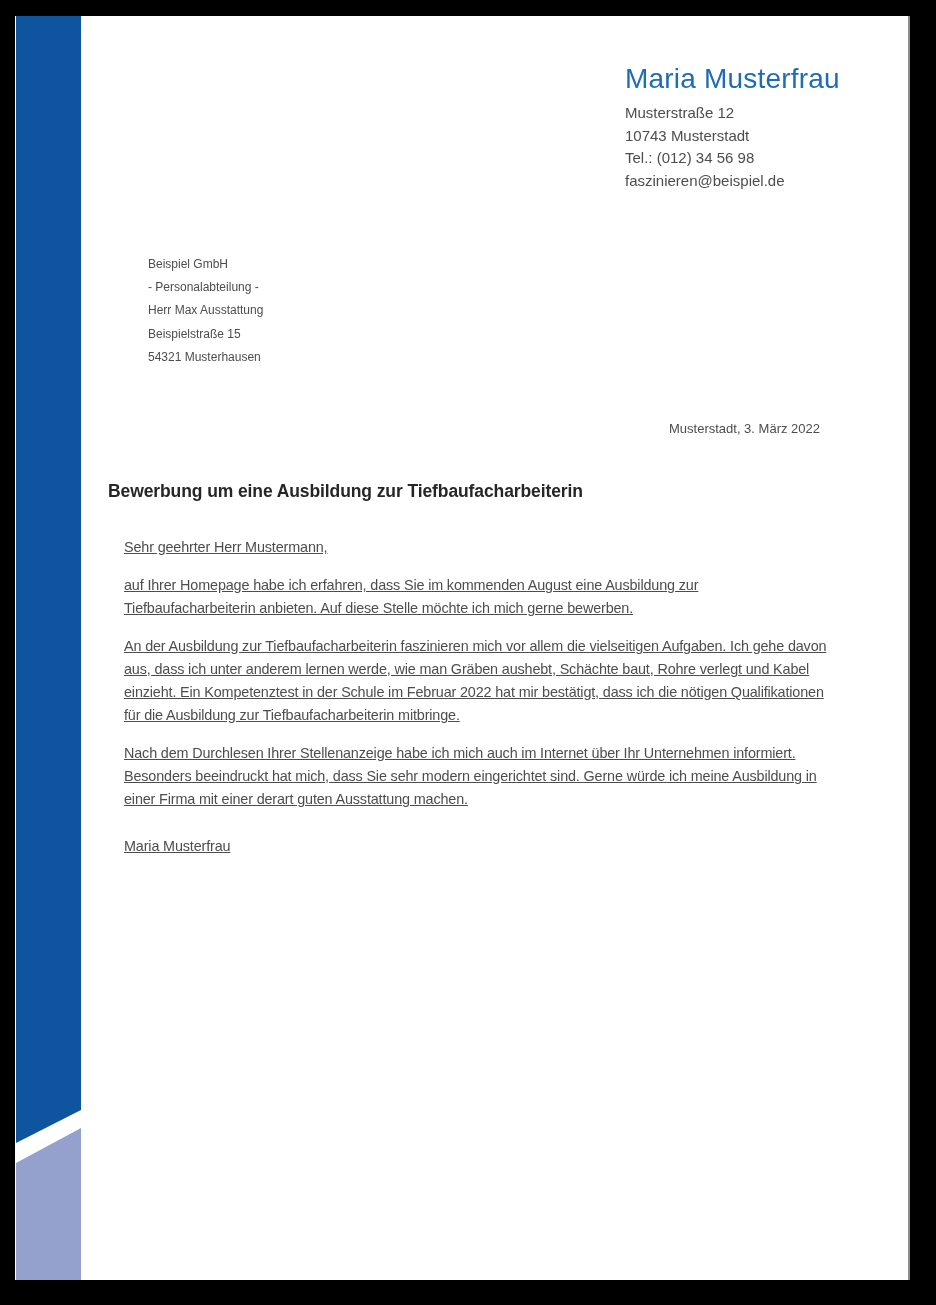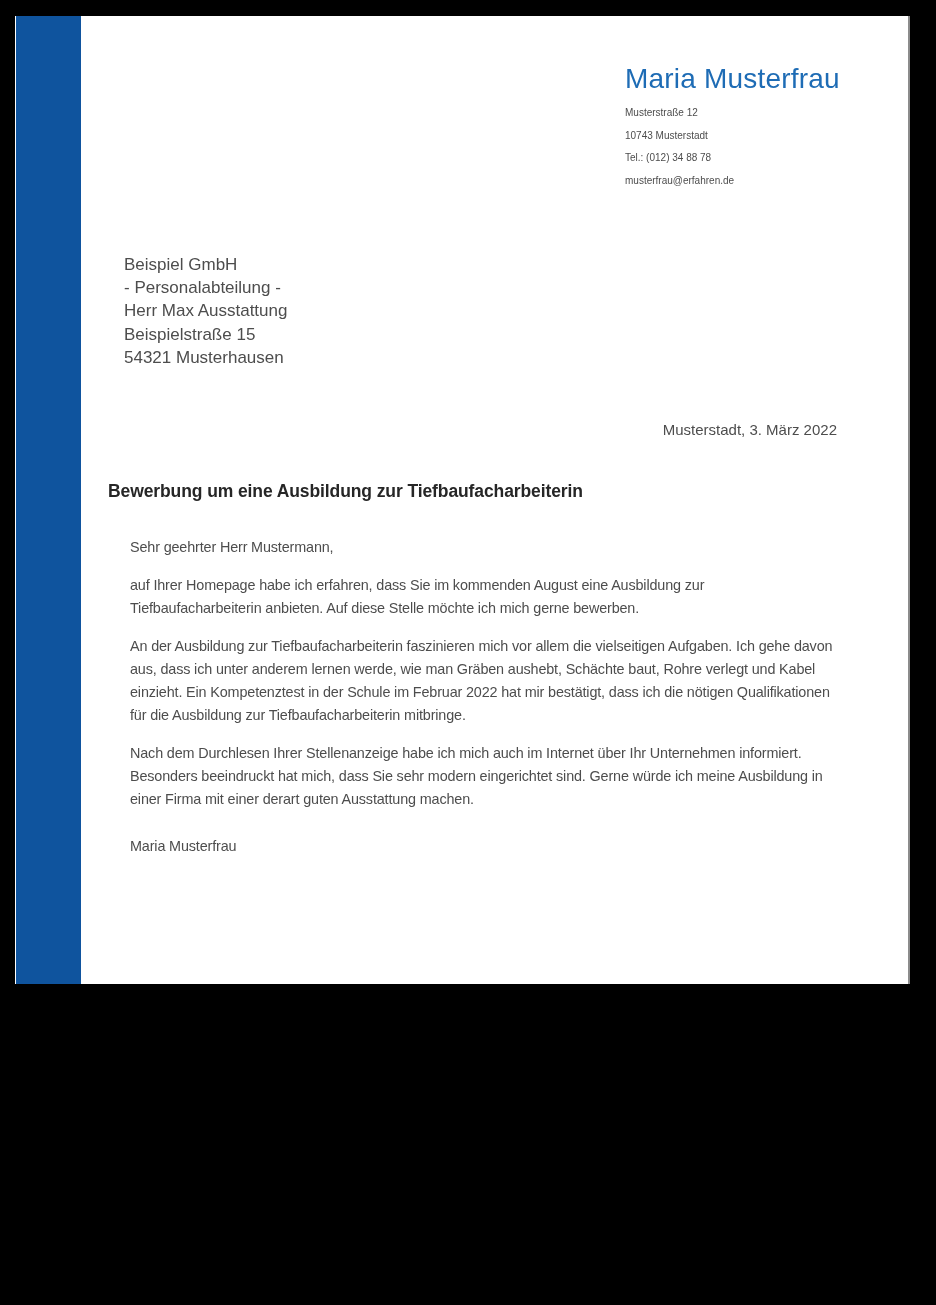--- a/index.html
+++ b/index.html
@@ -14,83 +14,84 @@
   }
   *{box-sizing:border-box;}
   html,body{margin:0;padding:0;}
   body{
     width:936px;height:1305px;position:relative;
     background:var(--frame-background);
     font-family:"Liberation Sans","DejaVu Sans",sans-serif;
     overflow:hidden;
   }
   .paper{
-    position:absolute;left:15px;top:16px;width:895px;height:968px;
+    position:absolute;left:15px;top:16px;width:895px;height:1264px;
     background:var(--paper);
     border-right:2px solid var(--page-edge);
   }
   
   .stripe{position:absolute;left:1px;top:0;width:65px;height:100%;}
   .stripe-dark{
     position:absolute;inset:0;background:var(--stripe-dark-blue);
     clip-path:polygon(0 0,100% 0,100% 1094px,0 1127px);
   }
   .stripe-light{
     position:absolute;inset:0;background:var(--stripe-periwinkle);
     clip-path:polygon(0 1147px,100% 1112px,100% 100%,0 100%);
   }
   
   .sender{position:absolute;left:610px;top:47px;}
   .sender h1{
     margin:0 0 7px 0;font-size:28px;font-weight:400;line-height:1.15;
     color:var(--heading-blue);letter-spacing:0.2px;
   }
   .sender-lines div{
-    font-size:10px;line-height:22.5px;color:var(--body-text);
+    font-size:15px;line-height:22.5px;color:var(--body-text);
   }
   
   .recipient{position:absolute;left:109px;top:237px;}
-  .recipient div{font-size:17px;line-height:23.2px;color:var(--body-text);}
+  .recipient div{font-size:12px;line-height:23.2px;color:var(--body-text);margin-left:24px;}
   
   .dateline{
-    position:absolute;top:405px;right:71px;
-    font-size:15px;color:var(--body-text);
+    position:absolute;top:405px;right:88px;
+    font-size:13px;color:var(--body-text);
   }
   
   .subject{
     position:absolute;left:93px;top:465px;width:720px;
     font-size:17.5px;font-weight:700;color:var(--subject-text);
     letter-spacing:-0.1px;
   }
   
   .letter-body{
-    position:absolute;left:115px;top:520px;width:708px;
+    position:absolute;left:109px;top:520px;width:708px;
     font-size:14.4px;line-height:23px;color:var(--body-text);
     letter-spacing:-0.15px;
+    text-decoration:underline;
   }
   .letter-body p{margin:0 0 15px 0;}
   .letter-body p.signature{margin-top:24px;}
 </style>
 </head>
 <body>
 
 <div class="paper">
 
   <div class="stripe">
     <div class="stripe-dark"></div>
     <div class="stripe-light"></div>
   </div>
 
   <header class="sender">
     <h1>Maria Musterfrau</h1>
     <div class="sender-lines">
       <div>Musterstraße 12</div>
       <div>10743 Musterstadt</div>
-      <div>Tel.: (012) 34 88 78</div>
-      <div>musterfrau@erfahren.de</div>
+      <div>Tel.: (012) 34 56 98</div>
+      <div>faszinieren@beispiel.de</div>
     </div>
   </header>
 
   <section class="recipient">
     <div>Beispiel GmbH</div>
     <div>- Personalabteilung -</div>
     <div>Herr Max Ausstattung</div>
     <div>Beispielstraße 15</div>
     <div>54321 Musterhausen</div>
   </section>

